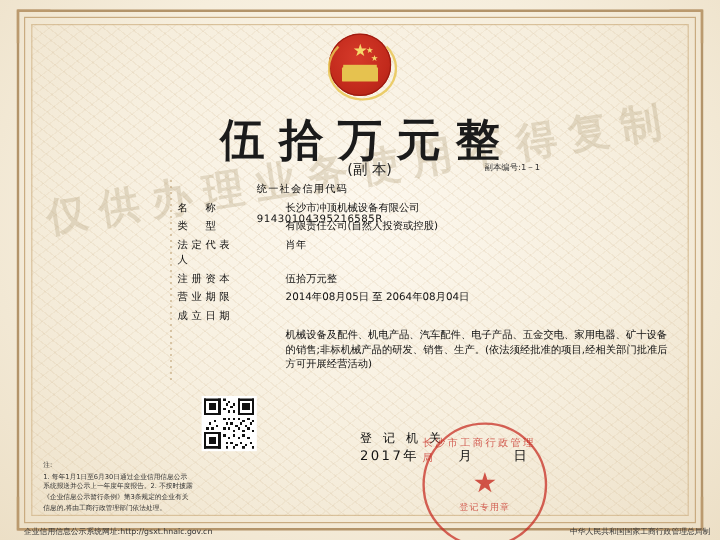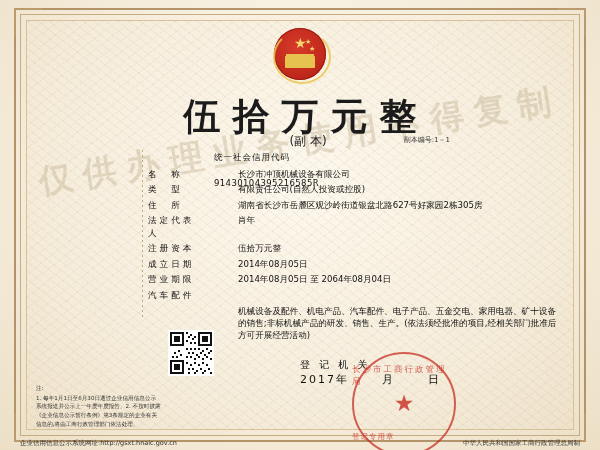--- a/index.html
+++ b/index.html
@@ -141,21 +141,21 @@
   }
   .seal-star{
     position:absolute;left:50%;top:50%;transform:translate(-50%,-52%);
     color:rgba(198,40,30,.78);font-size:23px;line-height:23px;
   }
   .seal-top{
     position:absolute;left:0;right:0;top:12px;text-align:left;
     color:rgba(198,40,30,.72);font-size:8.5px;letter-spacing:2px;
   }
   .seal-bottom{
-    position:absolute;left:0;right:0;bottom:14px;
+    position:absolute;left:0;right:0;bottom:28px;text-align:center;
     color:rgba(198,40,30,.72);font-size:7.5px;letter-spacing:1px;
   }
 
   
   .qr{
     position:absolute;left:168px;top:330px;width:46px;height:46px;
     background:#fff;padding:2px;box-sizing:border-box;
   }
 
   
@@ -163,21 +163,21 @@
     position:absolute;left:36px;top:384px;width:232px;
     font-size:5.6px;color:#333;line-height:1.55;
   }
   .notes .n-title{margin-bottom:1px;}
 
   
   .bottom-left{
     position:absolute;left:20px;bottom:2px;font-size:6.5px;color:#333;
   }
   .bottom-right{
-    position:absolute;right:20px;bottom:2px;font-size:6.5px;color:#333;
+    position:absolute;right:8px;bottom:2px;font-size:6.5px;color:#333;
   }
 </style>
 </head>
 <body>
 
 <div class="page">
 
   <div class="frame-outer"></div>
   <div class="frame-mid"></div>
   <div class="frame-inner"></div>
@@ -214,41 +214,33 @@
   <div class="fields">
     <div class="field">
       <div class="f-label">名　称</div>
       <div class="f-value">长沙市冲顶机械设备有限公司</div>
     </div>
     <div class="field">
       <div class="f-label">类　型</div>
       <div class="f-value">有限责任公司(自然人投资或控股)</div>
     </div>
     <div class="field">
-      <div class="f-label">住　所</div>
-      <div class="f-value">湖南省长沙市岳麓区观沙岭街道银盆北路627号好家园2栋305房</div>
-    </div>
-    <div class="field">
       <div class="f-label">法定代表人</div>
       <div class="f-value">肖年</div>
     </div>
     <div class="field">
       <div class="f-label">注册资本</div>
       <div class="f-value">伍拾万元整</div>
     </div>
     <div class="field">
-      <div class="f-label">成立日期</div>
-      <div class="f-value">2014年08月05日</div>
-    </div>
-    <div class="field">
       <div class="f-label">营业期限</div>
       <div class="f-value">2014年08月05日 至 2064年08月04日</div>
     </div>
     <div class="field">
-      <div class="f-label">汽车配件</div>
+      <div class="f-label">成立日期</div>
       <div class="f-value scope">机械设备及配件、机电产品、汽车配件、电子产品、五金交电、家用电器、矿十设备的销售;非标机械产品的研发、销售、生产。(依法须经批准的项目,经相关部门批准后方可开展经营活动)</div>
     </div>
   </div>
 
   <div class="qr">
     <svg width="42" height="42" viewBox="0 0 21 21" shape-rendering="crispEdges">
       <rect width="21" height="21" fill="#ffffff"></rect>
       <g fill="#111111">
         <rect x="0" y="0" width="7" height="1"></rect>
           <rect x="0" y="6" width="7" height="1"></rect>

